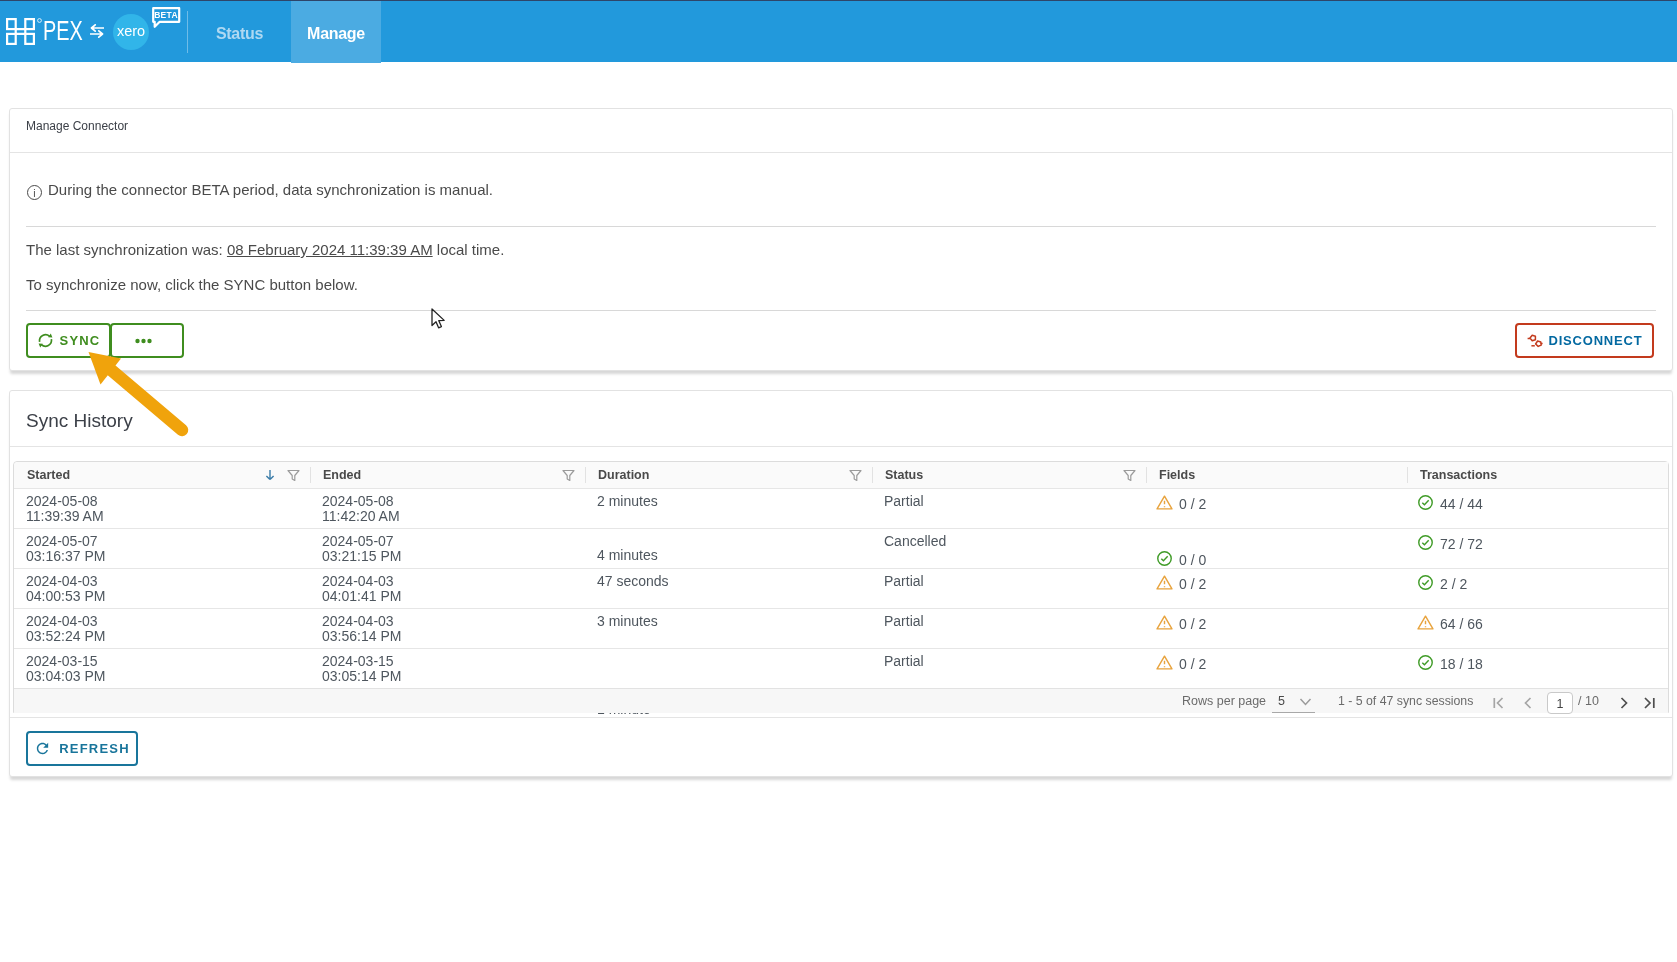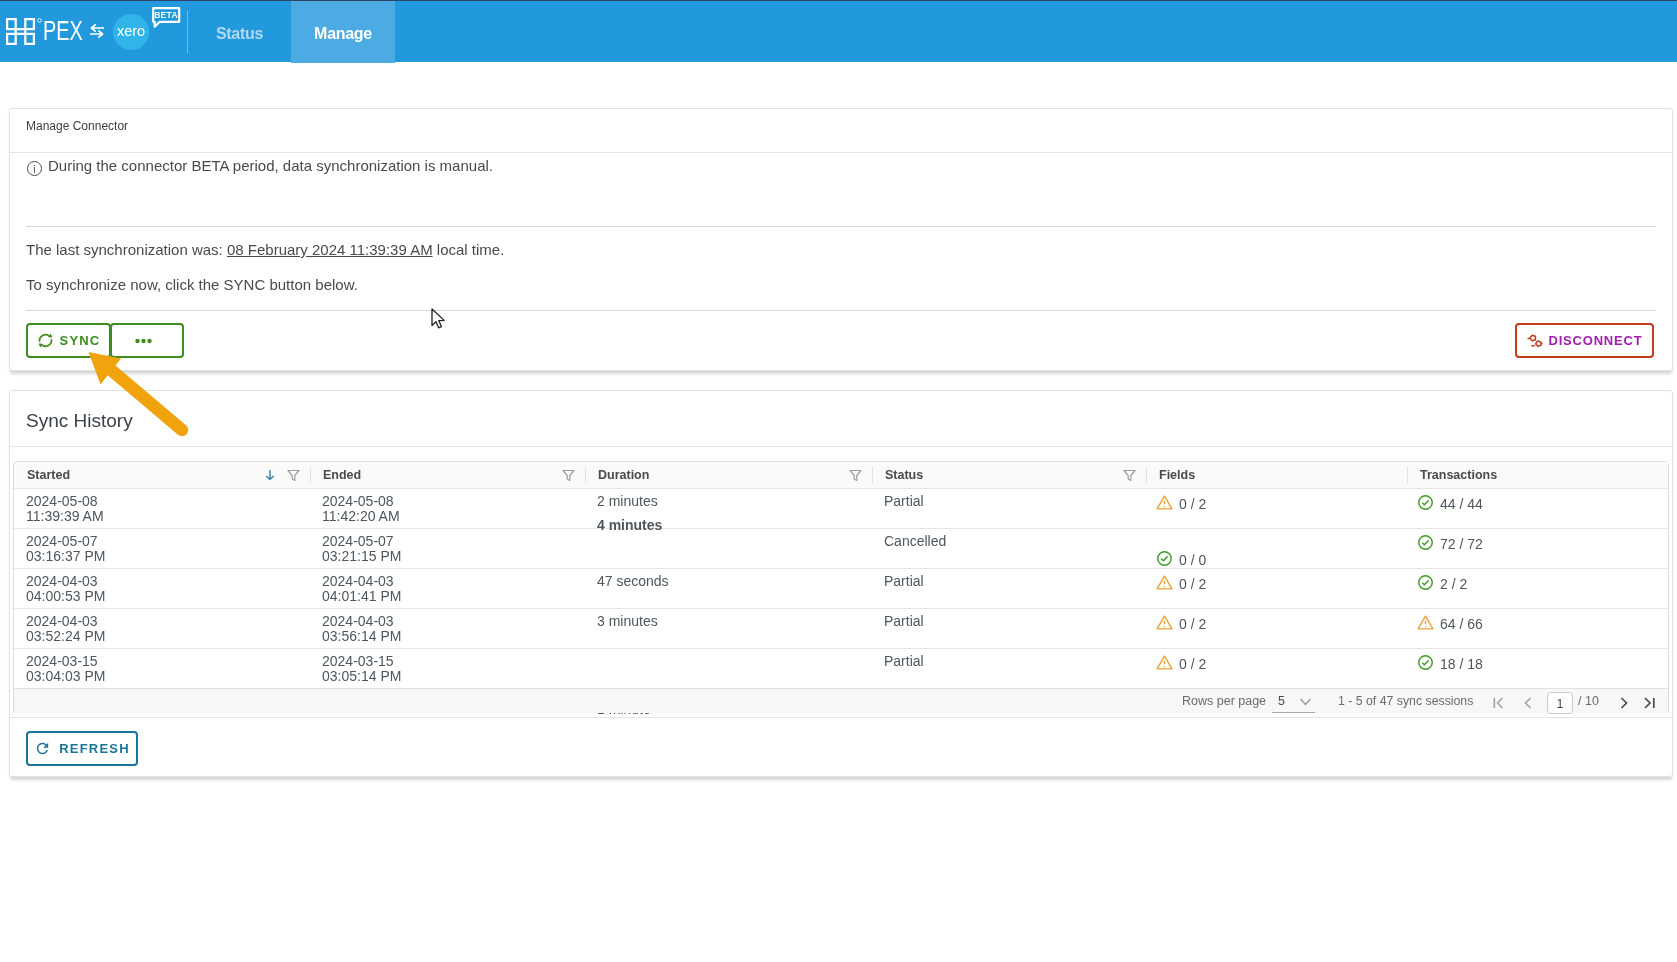--- a/index.html
+++ b/index.html
@@ -9,38 +9,38 @@
   
   #hdr { position:absolute; left:0; top:0; width:1677px; height:62px; background:#2299dc; border-top:1.5px solid #2e4569; }
   #hdr .logo-ico { position:absolute; left:6px; top:17px; }
   #hdr .pex-txt { position:absolute; left:43px; top:14px; font-size:28px; font-weight:400; color:#fff; transform:scaleX(0.71); transform-origin:0 0; width:60px; }
   #hdr .swap { position:absolute; left:90px; top:22.5px; }
   #hdr .xero { position:absolute; left:113px; top:13px; width:36px; height:36px; border-radius:50%; background:#31b5e9; color:#fff; text-align:center; font-size:14.5px; line-height:35px; }
   #hdr .beta { position:absolute; left:151px; top:6px; }
   #hdr .vdiv { position:absolute; left:187px; top:10px; width:1px; height:42px; background:rgba(255,255,255,0.35); }
   .tab { position:absolute; top:0; height:62px; line-height:65px; text-align:center; font-size:16px; font-weight:700; letter-spacing:-0.3px; }
   #tab-connect { left:188px; width:103px; color:#aed8f2; }
-  #tab-manage { left:291px; width:104px; color:#ffffff; background:#4babe2; }
+  #tab-manage { left:291px; width:90px; color:#ffffff; background:#4babe2; }
 
   
   .card { position:absolute; left:9px; width:1664px; background:#fff; border:1px solid #e2e2e2; border-radius:3px; box-shadow:0 4px 3px -1px rgba(0,0,0,0.16); }
   #card1 { top:108px; height:263px; }
   #card2 { top:390px; height:387px; }
   .card-title { position:absolute; left:16px; font-size:12px; color:#3c4048; }
   .title-div { position:absolute; left:0; width:100%; height:1px; background:#e4e4e4; }
 
   .infoline { position:absolute; left:17px; font-size:15px; color:#4a4a4a; }
   .i-ico { display:inline-block; width:15px; height:15px; border:1px solid #4a4a4a; border-radius:50%; text-align:center; line-height:14px; font-size:10.5px; vertical-align:-2px; margin-right:6px; font-style:normal; }
   .hr1 { position:absolute; left:16px; right:16px; height:1px; background:#d8d8d8; }
 
   
   .btn { position:absolute; display:flex; align-items:center; justify-content:center; border-radius:4px; font-weight:700; font-size:13px; letter-spacing:1.2px; background:#fff; }
   .btn svg { margin-right:8px; }
   .btn-green { border:2px solid #3f8d1f; color:#3f8d1f; }
-  .btn-red { border:2px solid #c33a1d; color:#a21caf; }
+  .btn-red { border:2px solid #c33a1d; color:#0369a1; }
   .btn-blue { border:2px solid #19759b; color:#19759b; }
 
   
   #tbl { position:absolute; left:3px; top:70px; width:1656px; height:252px; border:1px solid #dcdcdc; border-radius:4px 4px 0 0; }
   .th { position:absolute; top:0; height:26px; background:#fafafa; font-size:12.5px; font-weight:700; color:#4a4a4a; line-height:27px; padding-left:13px; }
   .th:first-child { border-radius:4px 0 0 0; }
   .hline { position:absolute; left:0; width:1654px; height:1px; background:#e6e6e6; }
   .thdiv { position:absolute; top:5px; width:1px; height:16px; background:#e2e2e2; }
   .cell { position:absolute; font-size:14px; line-height:14.5px; color:#4e565e; padding-left:12px; padding-top:6px; white-space:nowrap; }
   .funnel { position:absolute; top:7px; }
@@ -80,21 +80,21 @@
       <text x="15" y="11.4" font-size="8.5" font-weight="bold" fill="#fff" text-anchor="middle" letter-spacing="0.3">BETA</text>
     </svg>
     <div class="vdiv"></div>
     <div class="tab" id="tab-connect">Status</div>
     <div class="tab" id="tab-manage">Manage</div>
   </div>
 
   <div class="card" id="card1">
     <div class="card-title" style="top:10px;">Manage Connector</div>
     <div class="title-div" style="top:43px;"></div>
-    <div class="infoline" style="top:48px;"><span class="i-ico">i</span>During the connector BETA period, data synchronization is manual.</div>
+    <div class="infoline" style="top:72px;"><span class="i-ico">i</span>During the connector BETA period, data synchronization is manual.</div>
     <div class="hr1" style="top:117px;"></div>
     <div class="infoline" style="top:132px; left:16px;">The last synchronization was: <span style="text-decoration:underline;">08 February 2024 11:39:39 AM</span> local time.</div>
     <div class="hr1" style="top:201px;"></div>
     <div class="infoline" style="top:167px; left:16px;">To synchronize now, click the SYNC button below.</div>
     <div class="btn btn-green" id="btn-sync" style="left:16px; top:214px; width:85px; height:35px;">
       <svg width="17" height="17" viewBox="0 0 17 17" style="margin-right:6px;">
           <g fill="none" stroke="#3f8d1f" stroke-width="1.7">
             <path d="M2.6,9.8 A6,6 0 0 1 12.6,4.4"></path>
             <path d="M14.4,7.2 A6,6 0 0 1 4.4,12.6"></path>
           </g>
@@ -166,21 +166,21 @@
             <path d="M12 3 L22.5 21 H1.5 Z" fill="none" stroke="#e8a33d" stroke-width="2" stroke-linejoin="round"></path>
             <path d="M12 9.5 v5 M12 17.2 v1.6" stroke="#e8a33d" stroke-width="2"></path>
           </svg>0 / 2</div>
       <div class="cell" style="left:1393px; top:26px;"><svg class="ic" width="17" height="17" viewBox="0 0 24 24">
             <circle cx="12" cy="12" r="9.5" fill="none" stroke="#3f9b27" stroke-width="2"></circle>
             <path d="M7.5 12.2 l3 3 l6-6.4" fill="none" stroke="#3f9b27" stroke-width="2"></path>
           </svg>44 / 44</div>
 
       <div class="cell" style="left:0; top:66px;">2024-05-07<br>03:16:37 PM</div>
       <div class="cell" style="left:296px; top:66px;">2024-05-07<br>03:21:15 PM</div>
-      <div class="cell" style="left:571px; top:50px;font-weight:bold;">4 minutes</div>
+      <div class="cell" style="left:571px; top:80px;">4 minutes</div>
       <div class="cell" style="left:858px; top:66px;">Cancelled</div>
       <div class="cell" style="left:1132px; top:82px;"><svg class="ic" width="17" height="17" viewBox="0 0 24 24">
             <circle cx="12" cy="12" r="9.5" fill="none" stroke="#3f9b27" stroke-width="2"></circle>
             <path d="M7.5 12.2 l3 3 l6-6.4" fill="none" stroke="#3f9b27" stroke-width="2"></path>
           </svg>0 / 0</div>
       <div class="cell" style="left:1393px; top:66px;"><svg class="ic" width="17" height="17" viewBox="0 0 24 24">
             <circle cx="12" cy="12" r="9.5" fill="none" stroke="#3f9b27" stroke-width="2"></circle>
             <path d="M7.5 12.2 l3 3 l6-6.4" fill="none" stroke="#3f9b27" stroke-width="2"></path>
           </svg>72 / 72</div>
 

